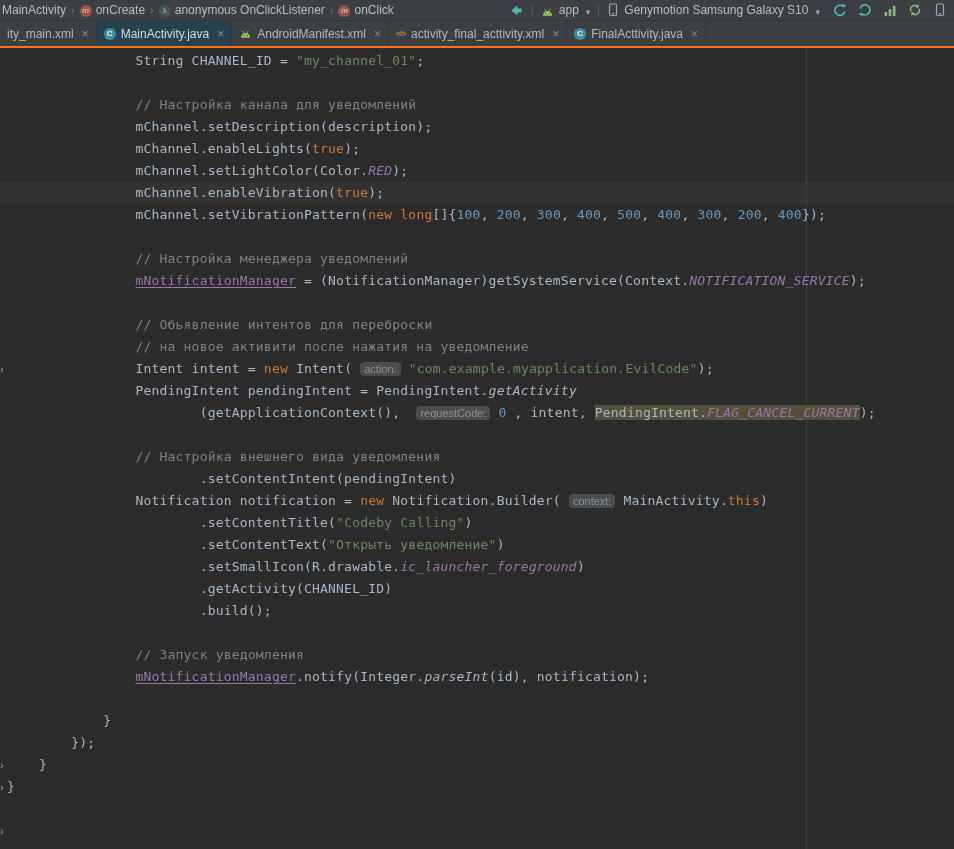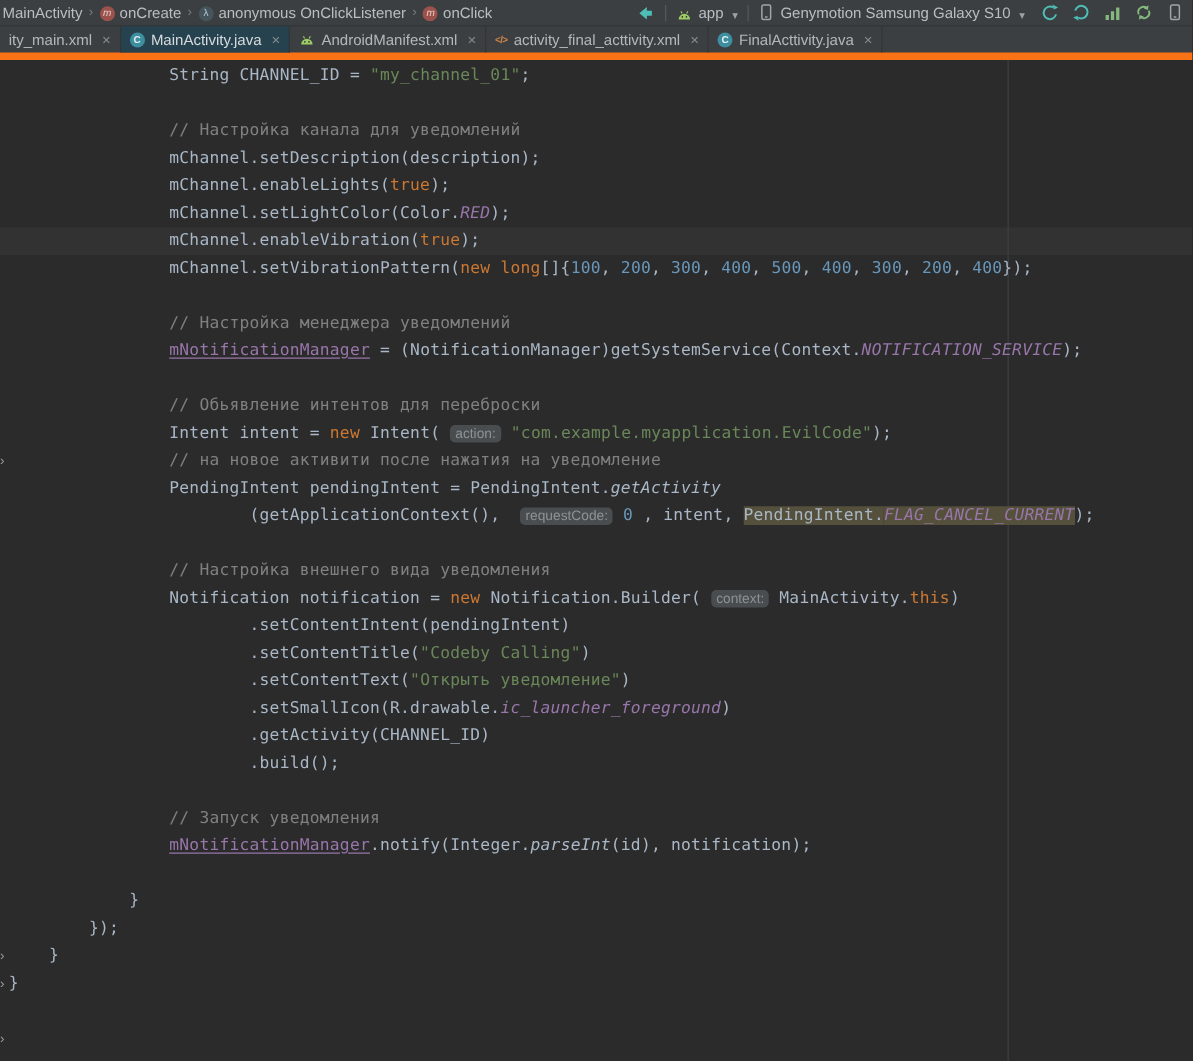--- a/index.html
+++ b/index.html
@@ -27,21 +27,21 @@
   .action-icons{display:flex;align-items:center;gap:9px;margin-left:4px}
 
   .ic-circle{display:inline-flex;align-items:center;justify-content:center;width:12px;height:12px;
     border-radius:50%;font-size:8px;line-height:1;flex:none}
   .ic-method{background:#9c524c;color:#e8d0c8;font-style:italic}
   .ic-anon{background:#46545c;color:#b6c5cd}
   .ic-class{background:#3d8fa0;color:#e6f2f5;font-weight:bold}
   .ic-xml{color:#d0864c;font-size:8px;font-weight:bold;letter-spacing:-0.5px}
 
   .tabbar{height:27px;background:var(--toolbar-bg);display:flex;align-items:stretch;
-    border-bottom:6px solid #f97316;font-size:12px}
+    border-bottom:2px solid #f97316;font-size:12px}
   .tab{display:flex;align-items:center;gap:5px;padding:0 7px;color:#b3b8bd;
     border-right:1px solid #323537;cursor:default;white-space:nowrap}
   .tab.active{background:var(--tab-active-bg);color:#d7dbdf}
   .tab-close{color:#868c92;font-size:12px;margin-left:3px}
 
   .editor{position:absolute;top:48px;left:0;right:0;bottom:0;background:var(--editor-bg);overflow:hidden}
   .caret-line{position:absolute;left:0;right:0;height:22px;background:var(--caret-line-bg);z-index:0}
   .margin-guide{position:absolute;top:0;bottom:0;width:1px;background:var(--margin-guide);z-index:1}
   .code{position:absolute;left:0;top:0;right:0;bottom:0;padding:2px 0 0 7px;z-index:2;
     font-family:"DejaVu Sans Mono",monospace;font-size:13px;letter-spacing:0.2px}
@@ -200,28 +200,28 @@
       <div class="code-line"><span class="t-p">                mChannel.setDescription(description);</span></div>
       <div class="code-line"><span class="t-p">                mChannel.enableLights(</span><span class="t-k">true</span><span class="t-p">);</span></div>
       <div class="code-line"><span class="t-p">                mChannel.setLightColor(Color.</span><span class="t-co">RED</span><span class="t-p">);</span></div>
       <div class="code-line"><span class="t-p">                mChannel.enableVibration(</span><span class="t-k">true</span><span class="t-p">);</span></div>
       <div class="code-line"><span class="t-p">                mChannel.setVibrationPattern(</span><span class="t-k">new</span><span class="t-p"> </span><span class="t-k">long</span><span class="t-p">[]{</span><span class="t-n">100</span><span class="t-p">, </span><span class="t-n">200</span><span class="t-p">, </span><span class="t-n">300</span><span class="t-p">, </span><span class="t-n">400</span><span class="t-p">, </span><span class="t-n">500</span><span class="t-p">, </span><span class="t-n">400</span><span class="t-p">, </span><span class="t-n">300</span><span class="t-p">, </span><span class="t-n">200</span><span class="t-p">, </span><span class="t-n">400</span><span class="t-p">});</span></div>
       <div class="code-line"></div>
       <div class="code-line"><span class="t-c">                // Настройка менеджера уведомлений</span></div>
       <div class="code-line"><span class="t-p">                </span><span class="t-f">mNotificationManager</span><span class="t-p"> = (NotificationManager)getSystemService(Context.</span><span class="t-co">NOTIFICATION_SERVICE</span><span class="t-p">);</span></div>
       <div class="code-line"></div>
       <div class="code-line"><span class="t-c">                // Обьявление интентов для переброски</span></div>
+      <div class="code-line"><span class="t-c">                // на новое активити после нажатия на уведомление</span></div>
       <div class="code-line"><span class="t-p">                Intent intent = </span><span class="t-k">new</span><span class="t-p"> Intent( </span><span class="t-h">action:</span><span class="t-p"> </span><span class="t-s">"com.example.myapplication.EvilCode"</span><span class="t-p">);</span></div>
-      <div class="code-line"><span class="t-c">                // на новое активити после нажатия на уведомление</span></div>
       <div class="code-line"><span class="t-p">                PendingIntent pendingIntent = PendingIntent.</span><span class="t-sm">getActivity</span></div>
       <div class="code-line"><span class="t-p">                        (getApplicationContext(),  </span><span class="t-h">requestCode:</span><span class="t-p"> </span><span class="t-n">0</span><span class="t-p"> , intent, </span><span class="t-p t-hl">PendingIntent.</span><span class="t-co t-hl">FLAG_CANCEL_CURRENT</span><span class="t-p">);</span></div>
       <div class="code-line"></div>
       <div class="code-line"><span class="t-c">                // Настройка внешнего вида уведомления</span></div>
+      <div class="code-line"><span class="t-p">                        .setContentIntent(pendingIntent)</span></div>
       <div class="code-line"><span class="t-p">                Notification notification = </span><span class="t-k">new</span><span class="t-p"> Notification.Builder( </span><span class="t-h">context:</span><span class="t-p"> MainActivity.</span><span class="t-k">this</span><span class="t-p">)</span></div>
-      <div class="code-line"><span class="t-p">                        .setContentIntent(pendingIntent)</span></div>
       <div class="code-line"><span class="t-p">                        .setContentTitle(</span><span class="t-s">"</span><span class="t-s t-ty">Codeby</span><span class="t-s"> Calling"</span><span class="t-p">)</span></div>
       <div class="code-line"><span class="t-p">                        .setContentText(</span><span class="t-s">"</span><span class="t-s t-ty">Открыть</span><span class="t-s"> уведомление"</span><span class="t-p">)</span></div>
       <div class="code-line"><span class="t-p">                        .setSmallIcon(R.drawable.</span><span class="t-co">ic_launcher_foreground</span><span class="t-p">)</span></div>
       <div class="code-line"><span class="t-p">                        .getActivity(CHANNEL_ID)</span></div>
       <div class="code-line"><span class="t-p">                        .build();</span></div>
       <div class="code-line"></div>
       <div class="code-line"><span class="t-c">                // Запуск уведомления</span></div>
       <div class="code-line"><span class="t-p">                </span><span class="t-f">mNotificationManager</span><span class="t-p">.notify(Integer.</span><span class="t-sm">parseInt</span><span class="t-p">(id), notification);</span></div>
       <div class="code-line"></div>
       <div class="code-line"><span class="t-p">            }</span></div>

